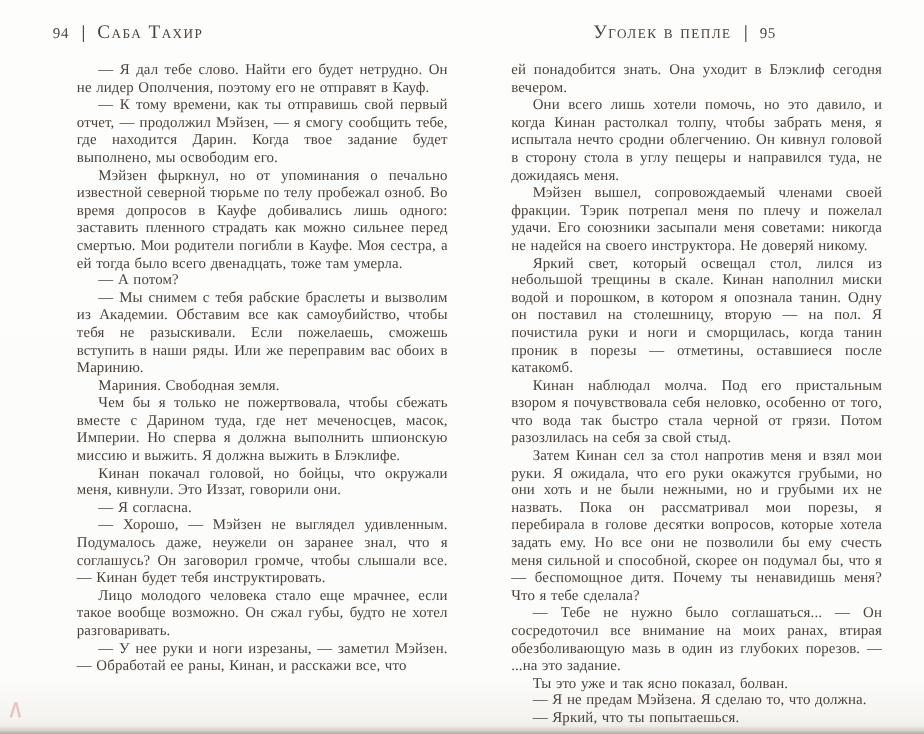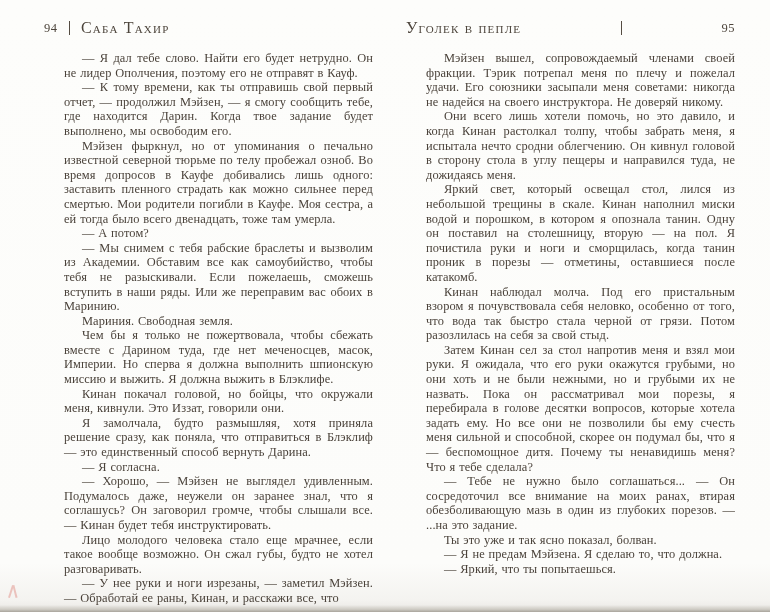--- a/index.html
+++ b/index.html
@@ -28,21 +28,21 @@
   .page.right { padding: 20px 35px 0 21px; }
 
   .pagehead {
     display: flex;
     align-items: center;
     height: 16px;
     margin-bottom: 15px;
     color: #4d453c;
     white-space: nowrap;
   }
-  .pagehead.right-align { justify-content: space-between; }
+  .pagehead.right-align { justify-content: center; }
   .pnum {
     font-size: 12.5px;
     letter-spacing: 0.5px;
   }
   .hrule {
     display: inline-block;
     width: 1.5px;
     height: 14px;
     background: #554c42;
     margin: 0 11px;
@@ -108,37 +108,37 @@
     </div>
     <div class="pagebody">
         <p><span>— Я дал тебе слово. Найти его будет нетрудно. Он не лидер Ополчения, поэтому его не отправят в Кауф.</span></p>
         <p><span>— К тому времени, как ты отправишь свой первый отчет, — продолжил Мэйзен, — я смогу сообщить тебе, где находится Дарин. Когда твое задание будет выполнено, мы освободим его.</span></p>
         <p><span>Мэйзен фыркнул, но от упоминания о печально известной северной тюрьме по телу пробежал озноб. Во время допросов в Кауфе добивались лишь одного: заставить пленного страдать как можно сильнее перед смертью. Мои родители погибли в Кауфе. Моя сестра, а ей тогда было всего двенадцать, тоже там умерла.</span></p>
         <p><span>— А потом?</span></p>
         <p><span>— Мы снимем с тебя рабские браслеты и вызволим из Академии. Обставим все как самоубийство, чтобы тебя не разыскивали. Если пожелаешь, сможешь вступить в наши ряды. Или же переправим вас обоих в Маринию.</span></p>
         <p><span class="ital">Мариния. Свободная земля.</span></p>
         <p><span>Чем бы я только не пожертвовала, чтобы сбежать вместе с Дарином туда, где нет меченосцев, масок, Империи. Но сперва я должна выполнить шпионскую миссию и выжить. </span><span class="ital">Я должна выжить в Блэклифе.</span></p>
         <p><span>Кинан покачал головой, но бойцы, что окружали меня, кивнули. Это Иззат, говорили они.</span></p>
-        <p><span>Я замолчала, будто размышляя, хотя приняла решение сразу, как поняла, что отправиться в Блэклиф — это единственный способ вернуть Дарина.</span></p>
         <p><span>— Я согласна.</span></p>
         <p><span>— Хорошо, — Мэйзен не выглядел удивленным. Подумалось даже, неужели он заранее знал, что я соглашусь? Он заговорил громче, чтобы слышали все. — Кинан будет тебя инструктировать.</span></p>
         <p><span>Лицо молодого человека стало еще мрачнее, если такое вообще возможно. Он сжал губы, будто не хотел разговаривать.</span></p>
         <p><span>— У нее руки и ноги изрезаны, — заметил Мэйзен. — Обработай ее раны, Кинан, и расскажи все, что</span></p>
       </div>
   </div>
 
   <div class="page right">
     <div class="pagehead right-align">
       <span class="rtitle">Уголек в пепле</span>
       <span class="hrule"></span>
       <span class="pnum">95</span>
     </div>
     <div class="pagebody">
+        <p class="noindent"><span>ей понадобится знать. Она уходит в Блэклиф сегодня вечером.</span></p>
+        <p><span>Они всего лишь хотели помочь, но это давило, и когда Кинан растолкал толпу, чтобы забрать меня, я испытала нечто сродни облегчению. Он кивнул головой в сторону стола в углу пещеры и направился туда, не дожидаясь меня.</span></p>
         <p><span>Мэйзен вышел, сопровождаемый членами своей фракции. Тэрик потрепал меня по плечу и пожелал удачи. Его союзники засыпали меня советами: никогда не надейся на своего инструктора. Не доверяй никому.</span></p>
-        <p><span>Они всего лишь хотели помочь, но это давило, и когда Кинан растолкал толпу, чтобы забрать меня, я испытала нечто сродни облегчению. Он кивнул головой в сторону стола в углу пещеры и направился туда, не дожидаясь меня.</span></p>
         <p><span>Яркий свет, который освещал стол, лился из небольшой трещины в скале. Кинан наполнил миски водой и порошком, в котором я опознала танин. Одну он поставил на столешницу, вторую — на пол. Я почистила руки и ноги и сморщилась, когда танин проник в порезы — отметины, оставшиеся после катакомб.</span></p>
         <p><span>Кинан наблюдал молча. Под его пристальным взором я почувствовала себя неловко, особенно от того, что вода так быстро стала черной от грязи. Потом разозлилась на себя за свой стыд.</span></p>
         <p><span>Затем Кинан сел за стол напротив меня и взял мои руки. Я ожидала, что его руки окажутся грубыми, но они хоть и не были нежными, но и грубыми их не назвать. Пока он рассматривал мои порезы, я перебирала в голове десятки вопросов, которые хотела задать ему. Но все они не позволили бы ему счесть меня сильной и способной, скорее он подумал бы, что я — беспомощное дитя. </span><span class="ital">Почему ты ненавидишь меня? Что я тебе сделала?</span></p>
         <p><span>— Тебе не нужно было соглашаться... — Он сосредоточил все внимание на моих ранах, втирая обезболивающую мазь в один из глубоких порезов. — ...на это задание.</span></p>
         <p><span class="ital">Ты это уже и так ясно показал, болван.</span></p>
         <p><span>— Я не предам Мэйзена. Я сделаю то, что должна.</span></p>
         <p><span>— Яркий, что ты попытаешься.</span></p>
       </div>
   </div>
 

